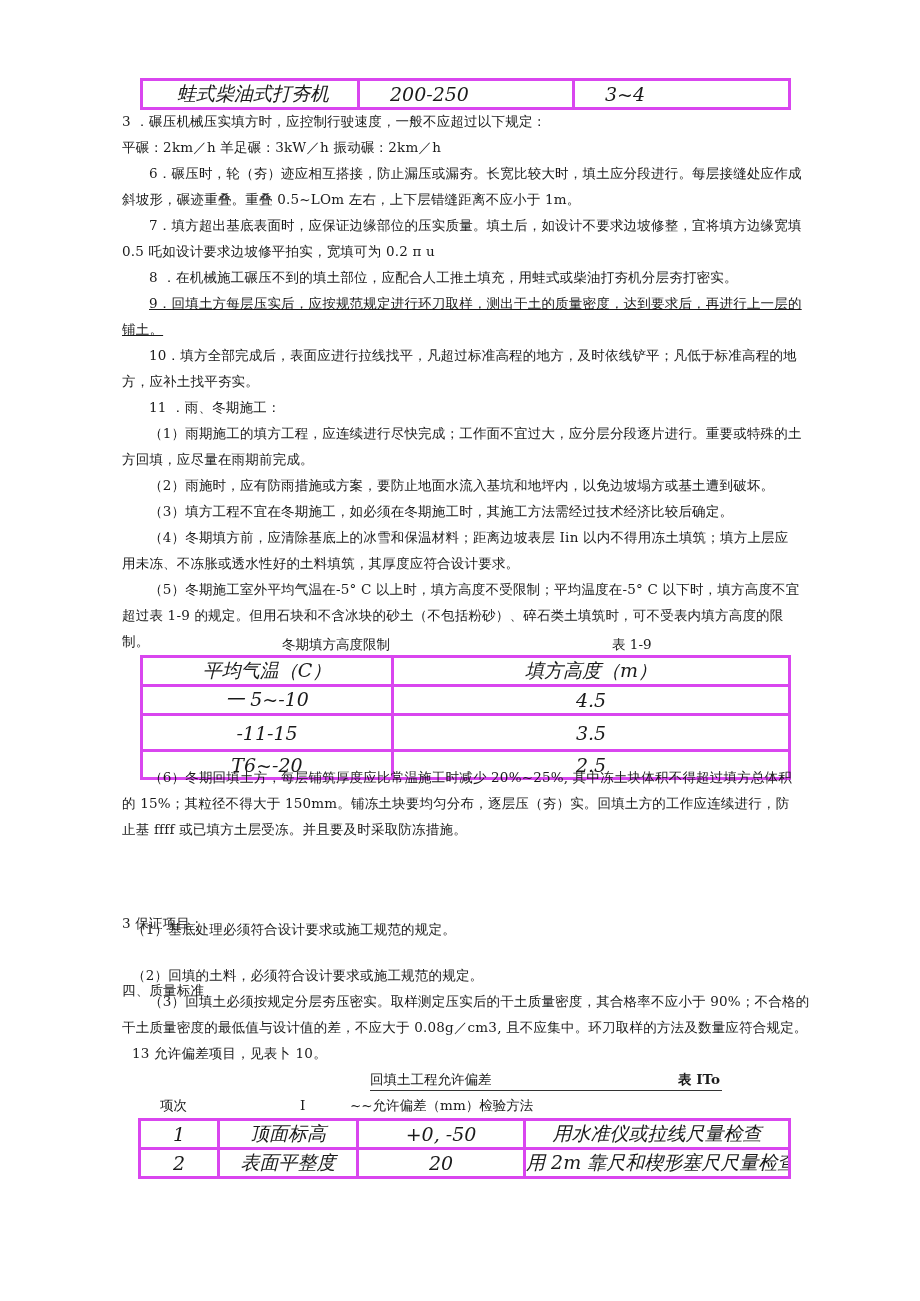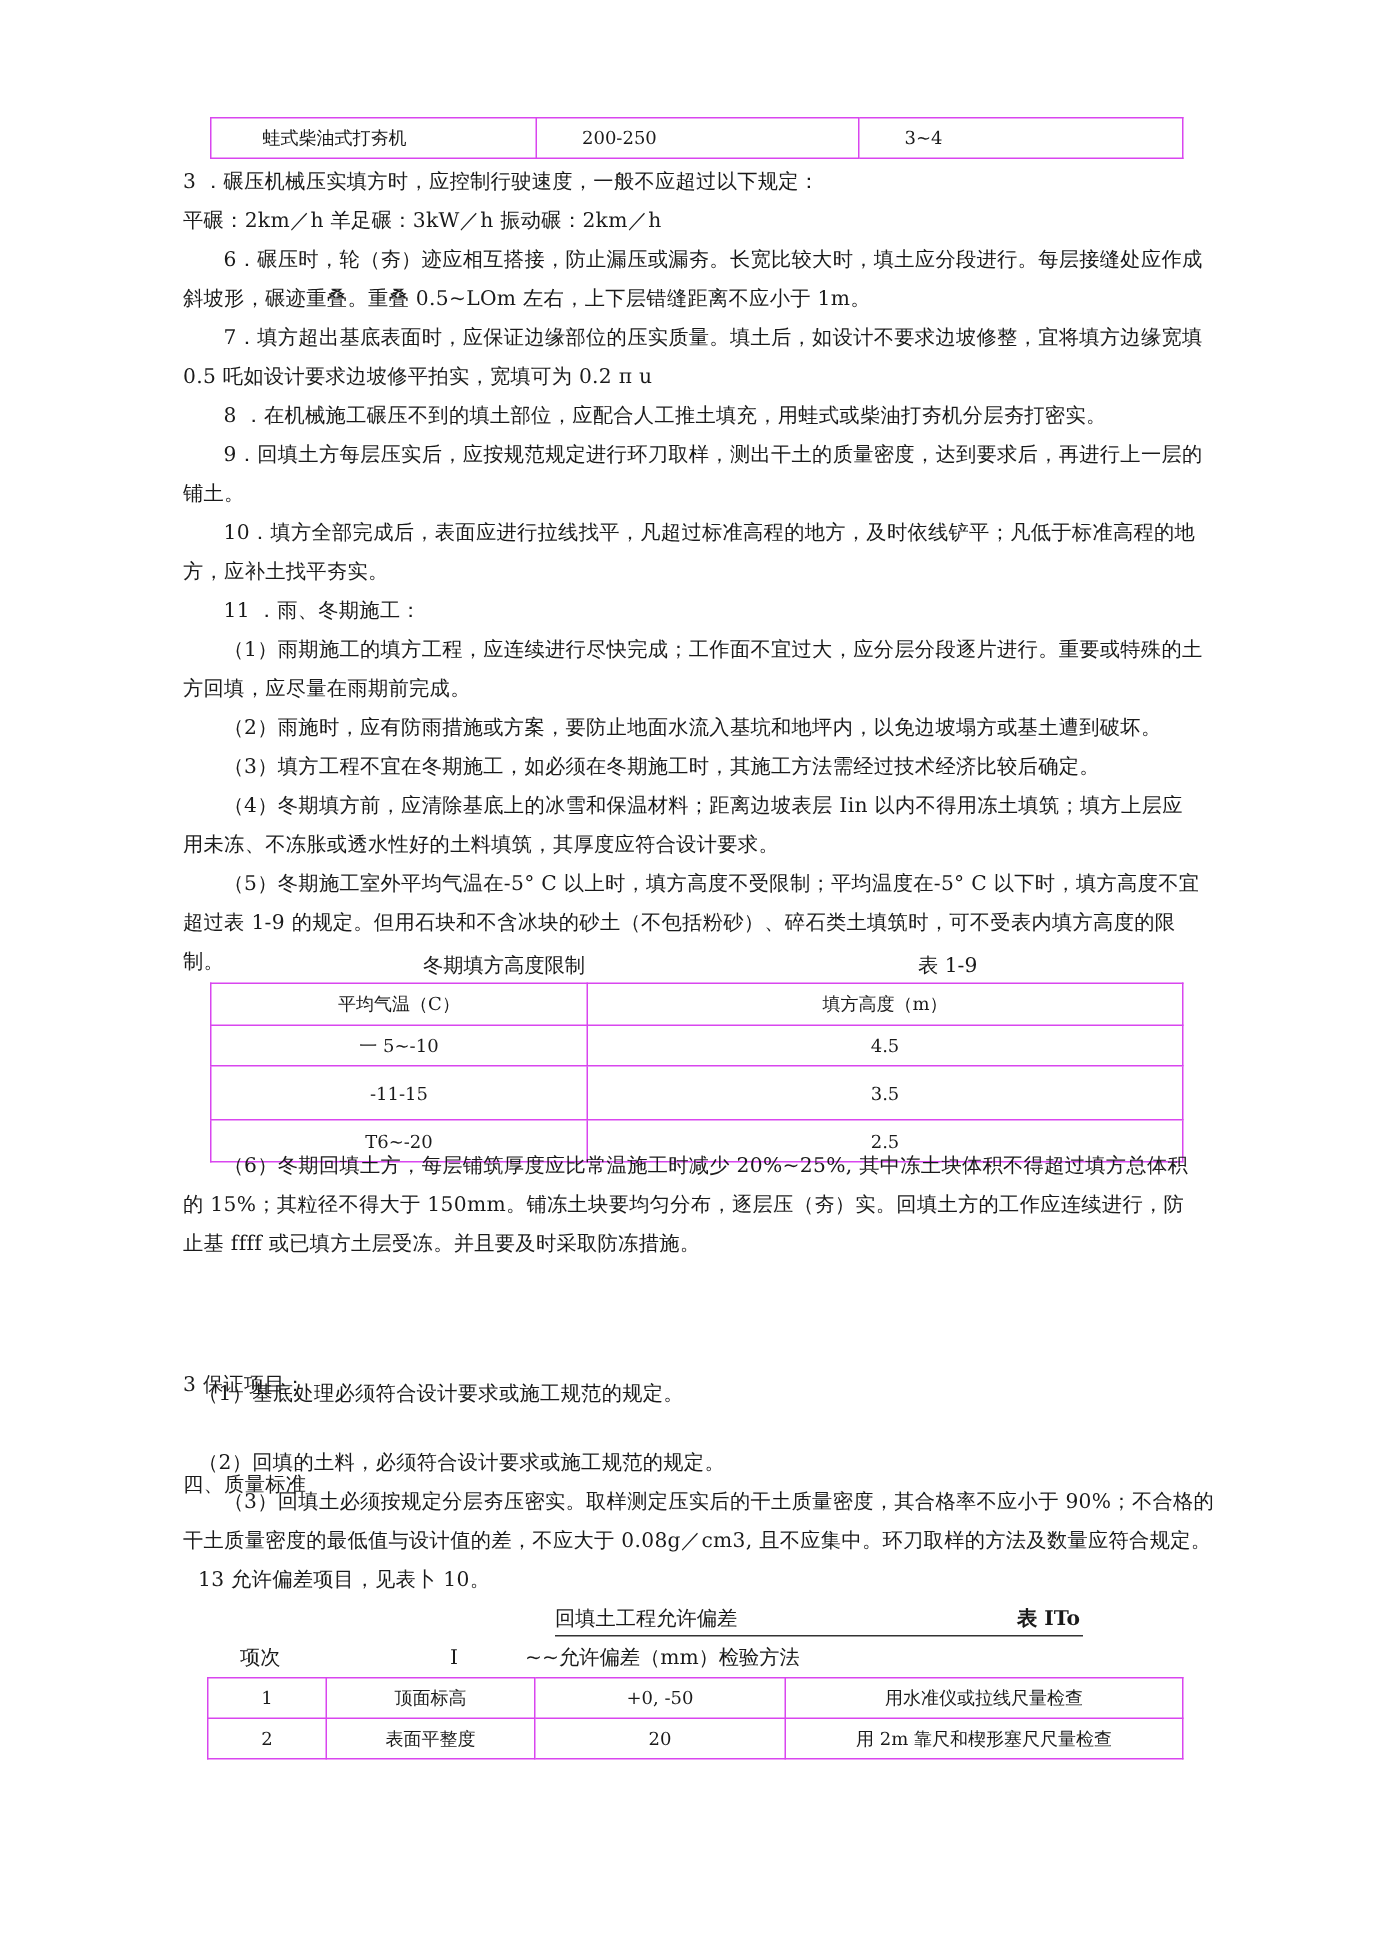--- a/index.html
+++ b/index.html
@@ -3,21 +3,21 @@
 <meta charset="utf-8">
 <style>
   html, body { margin: 0; padding: 0; background: #ffffff; }
   body {
     width: 920px; height: 1301px; position: relative; overflow: hidden;
     font-family: "DejaVu Serif", "Liberation Serif", serif;
     color: #1a1a1a; font-size: 13.5px;
   }
   .abs { position: absolute; white-space: nowrap; line-height: 18px; }
   .tbl { position: absolute; border-collapse: collapse; table-layout: fixed; }
-  .tbl td { border: 1px solid #d946ef; text-align: center; padding: 0; font-size: 12px; white-space: nowrap; overflow: hidden; }
+  .tbl td { border: 3px solid #d946ef; text-align: center; padding: 0; font-size: 19px; white-space: nowrap; overflow: hidden; font-style: italic; }
   .para { position: absolute; left: 122px; width: 680px; line-height: 26px; font-size: 13.5px; letter-spacing: 0.2px; }
   .para .ind { display: inline-block; width: 27px; }
 </style>
 </head>
 <body>
 
 <table class="tbl" style="left:140px; top:78px; width:648px;">
   <colgroup>
       <col style="width:217px">
       <col style="width:215px">
@@ -40,21 +40,21 @@
 </div>
 <div class="para" style="top:160px;">
   <span class="ind"></span><span>6．碾压时，轮（夯）迹应相互搭接，防止漏压或漏夯。长宽比较大时，填土应分段进行。每层接缝处应作成斜坡形，碾迹重叠。重叠 0.5~LOm 左右，上下层错缝距离不应小于 1m。</span>
 </div>
 <div class="para" style="top:212px;">
   <span class="ind"></span><span>7．填方超出基底表面时，应保证边缘部位的压实质量。填土后，如设计不要求边坡修整，宜将填方边缘宽填 0.5 吒如设计要求边坡修平拍实，宽填可为 0.2 π u</span>
 </div>
 <div class="para" style="top:264px;">
   <span class="ind"></span><span>8 ．在机械施工碾压不到的填土部位，应配合人工推土填充，用蛙式或柴油打夯机分层夯打密实。</span>
 </div>
-<div class="para" style="top:290px;">
+<div class="para" style="top:290px;text-decoration:underline;">
   <span class="ind"></span><span>9．回填土方每层压实后，应按规范规定进行环刀取样，测出干土的质量密度，达到要求后，再进行上一层的铺土。</span>
 </div>
 <div class="para" style="top:342px;">
   <span class="ind"></span><span>10．填方全部完成后，表面应进行拉线找平，凡超过标准高程的地方，及时依线铲平；凡低于标准高程的地方，应补土找平夯实。</span>
 </div>
 <div class="para" style="top:394px;">
   <span class="ind"></span><span>11 ．雨、冬期施工：</span>
 </div>
 <div class="para" style="top:420px;">
   <span class="ind"></span><span>（1）雨期施工的填方工程，应连续进行尽快完成；工作面不宜过大，应分层分段逐片进行。重要或特殊的土方回填，应尽量在雨期前完成。</span>

